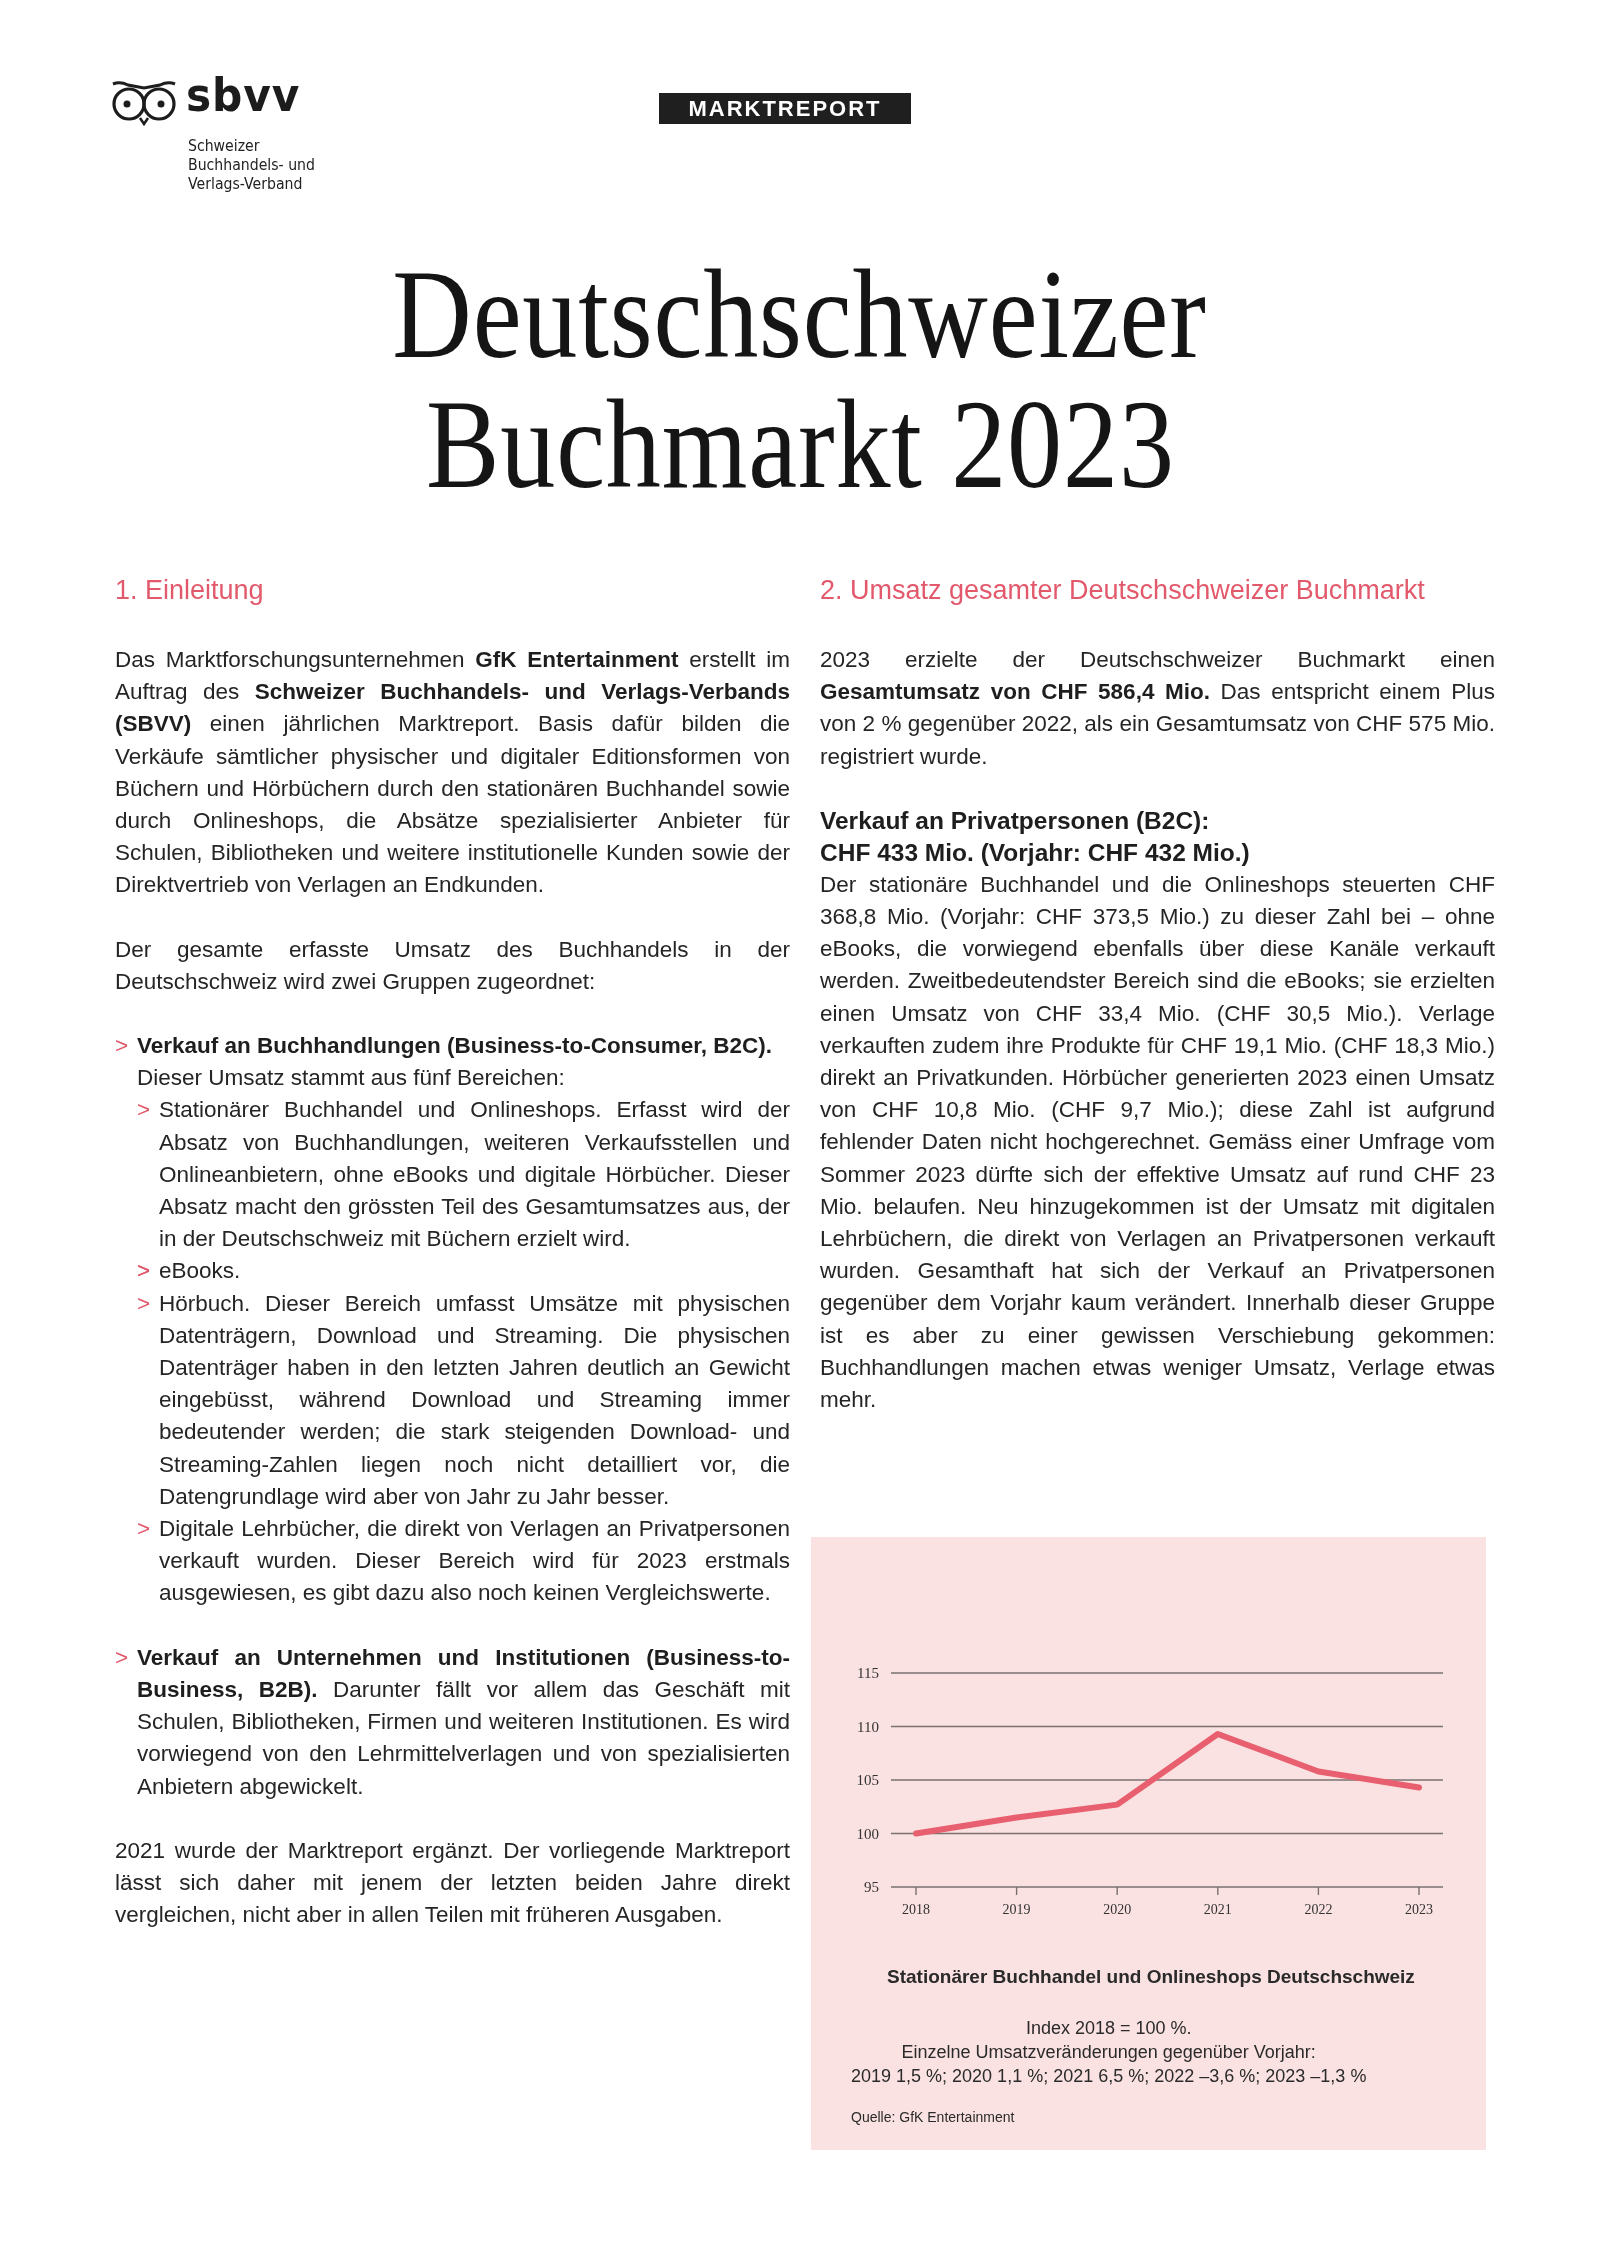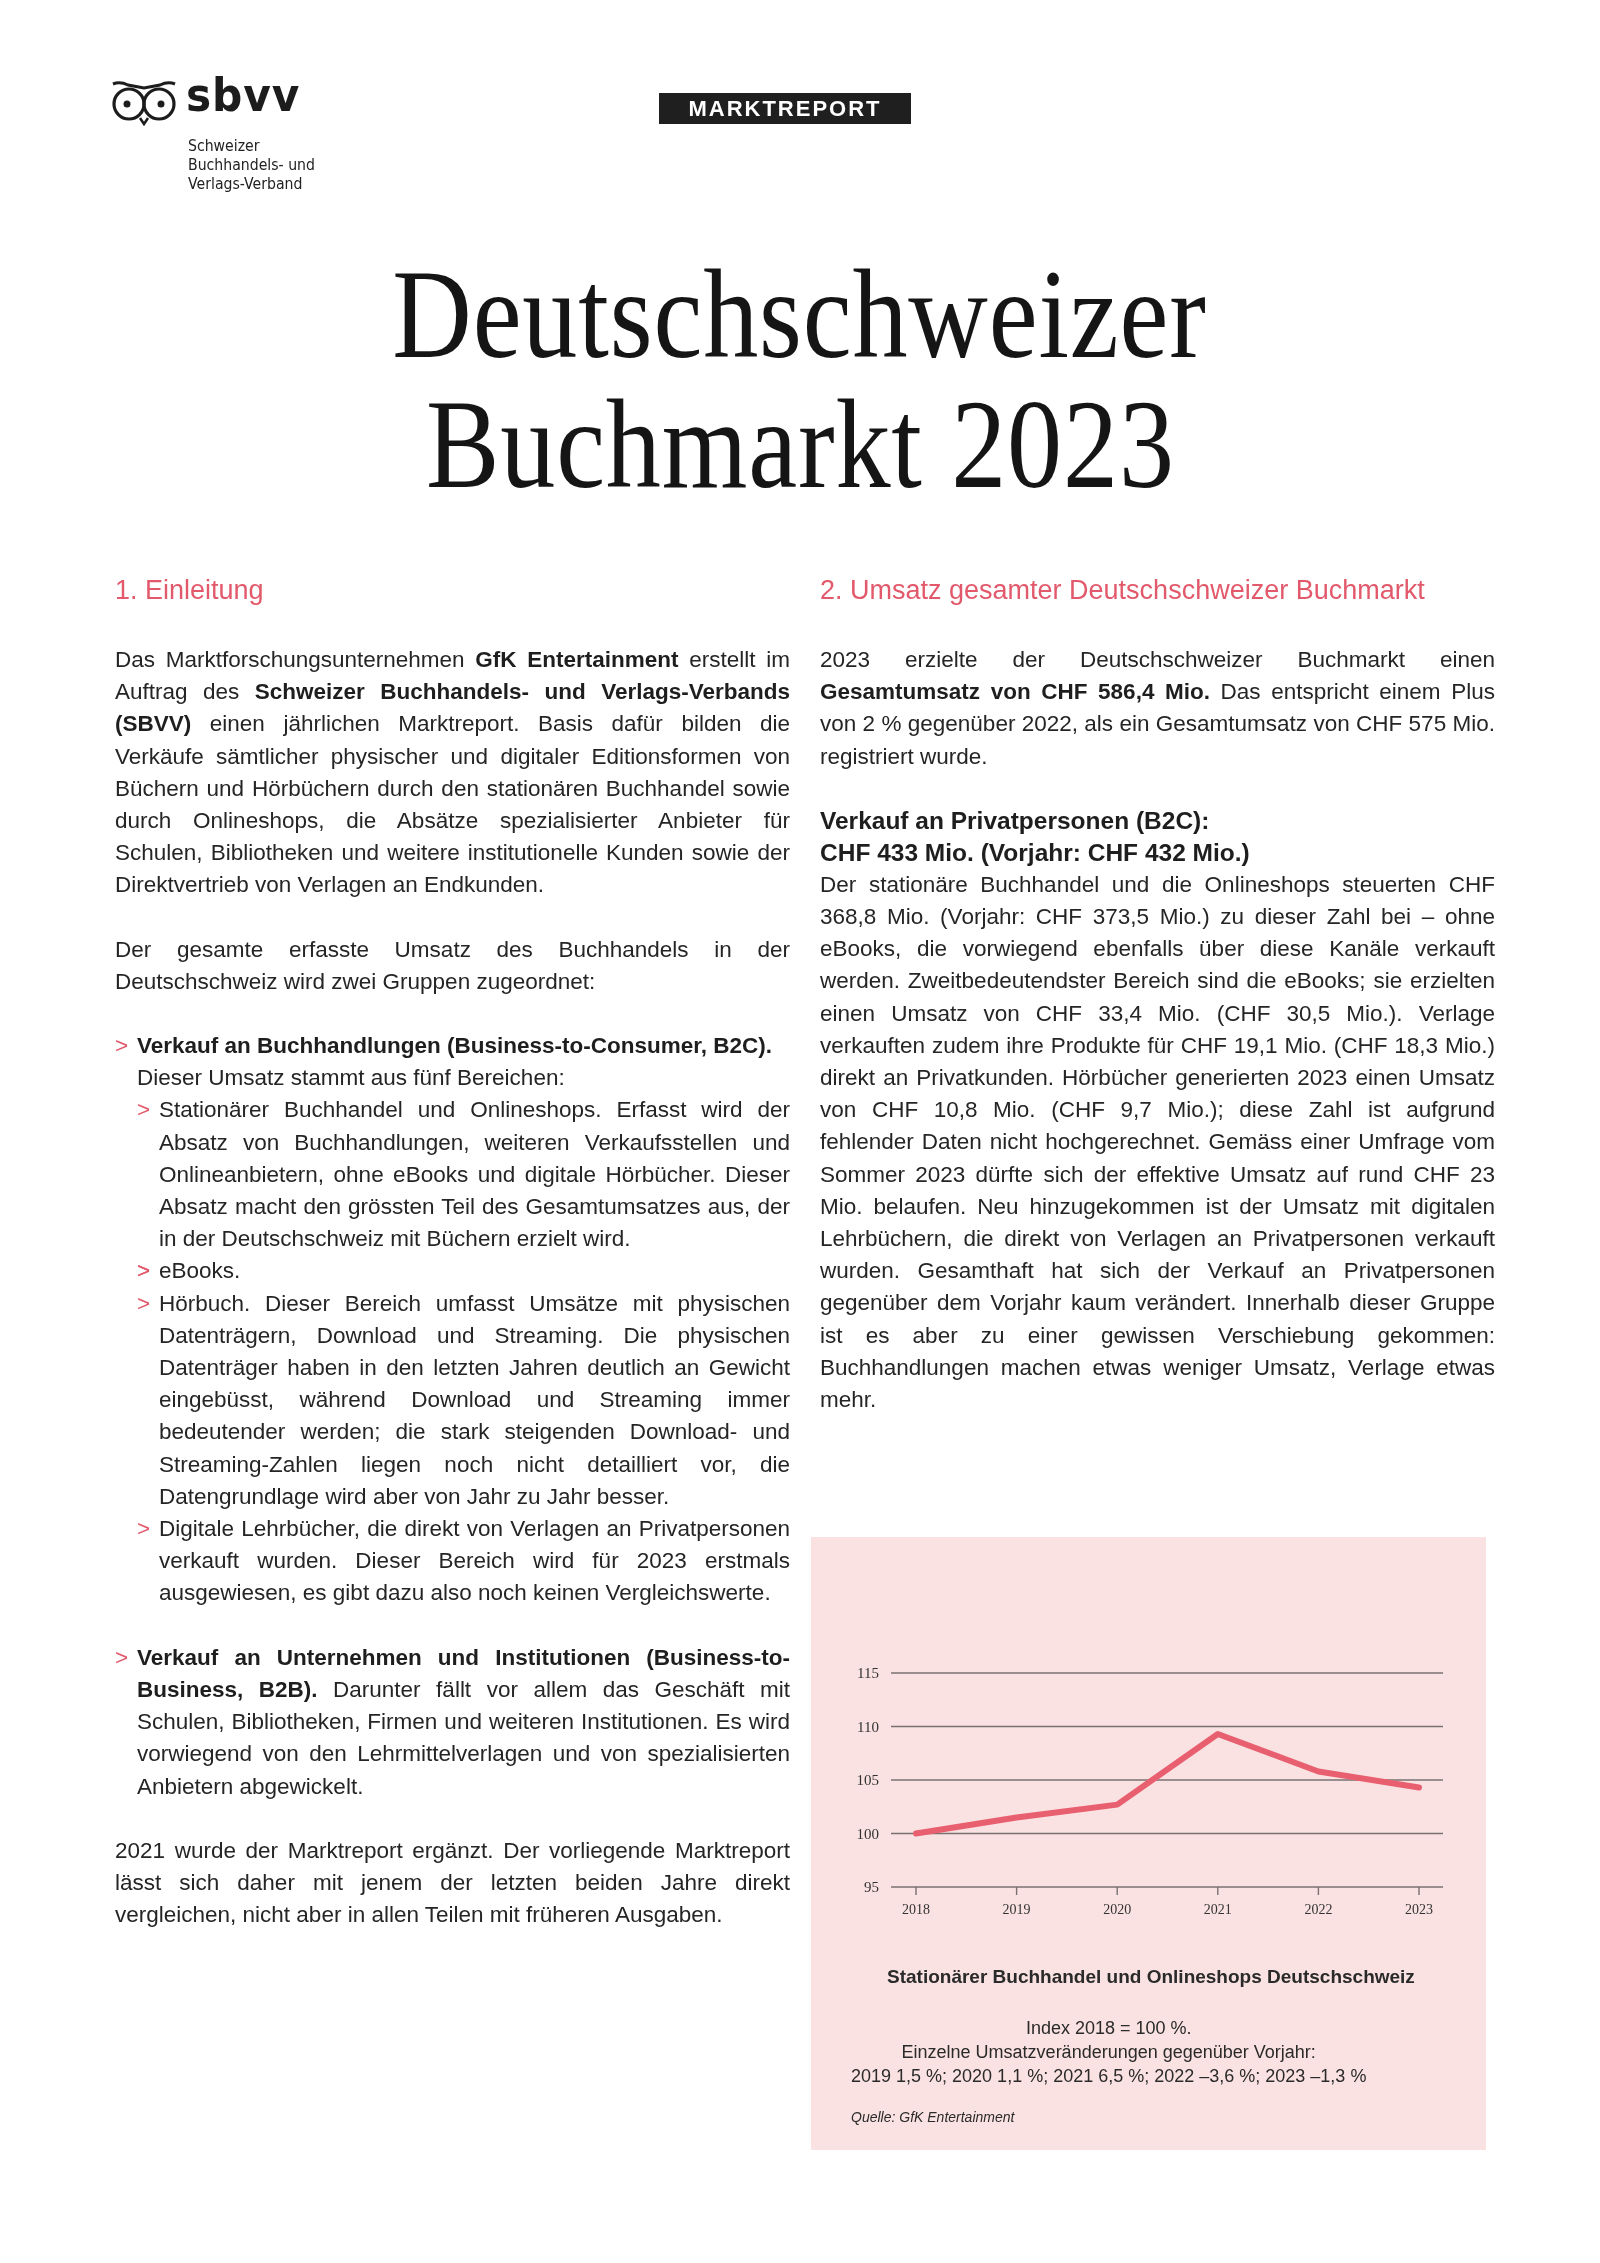--- a/index.html
+++ b/index.html
@@ -42,21 +42,21 @@
   .h3 { font-weight:bold; font-size:24.5px; line-height:32px; color:#1e1e1e; }
 
   
   .panel { left:811px; top:1537px; width:675px; height:613px; background:#fbe2e2; }
   .chart-title { position:absolute; left:25px; top:27px; width:630px; height:46px; background:#e8606f; color:#fff;
                  font-weight:bold; font-size:25px; line-height:46px; text-align:center; letter-spacing:0.5px; white-space:nowrap; }
   .chart-svg { position:absolute; left:0; top:0; }
   .caption-title { position:absolute; left:40px; top:429px; font-weight:bold; font-size:19px; color:#2a2a2a; white-space:nowrap;margin-left:36px; }
   .caption-body { position:absolute; left:40px; top:479px; font-size:18px; line-height:24px; color:#2a2a2a; }
   .caption-body div { white-space:nowrap;text-align:center; }
-  .source { position:absolute; left:40px; top:572px; font-size:14px; color:#2a2a2a;font-style:italic; }
+  .source { position:absolute; left:40px; top:572px; font-size:14px; color:#2a2a2a; }
 </style>
 </head>
 <body>
 
 <div class="abs logo">
   <svg class="logo-owl" viewBox="0 0 68 46">
     <path d="M3 4 Q10 1 18 5 L34 8 L50 5 Q58 1 65 4" fill="none" stroke="#1c1c1c" stroke-width="3"></path>
     <circle cx="19" cy="24" r="15" fill="none" stroke="#1c1c1c" stroke-width="3.2"></circle>
     <circle cx="49" cy="24" r="15" fill="none" stroke="#1c1c1c" stroke-width="3.2"></circle>
     <circle cx="17" cy="24" r="3.5" fill="#1c1c1c"></circle>

